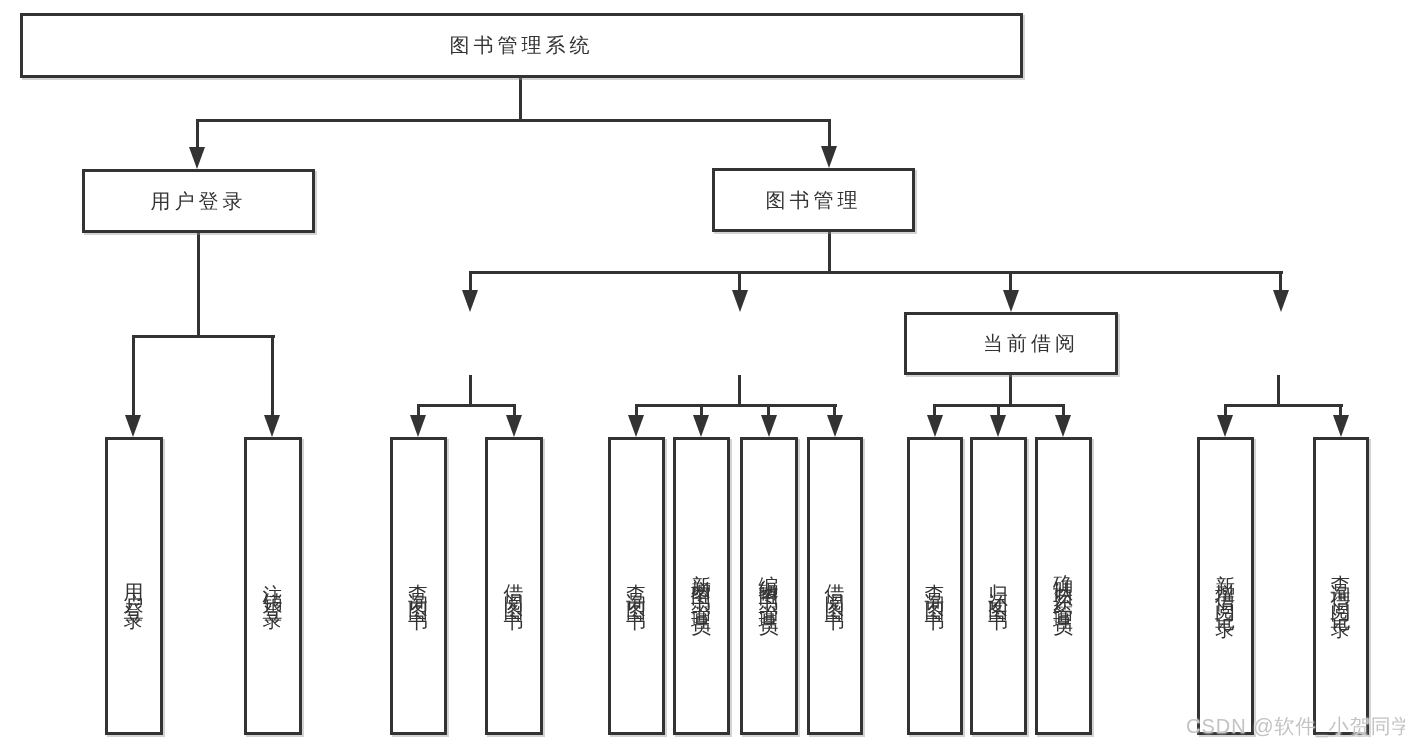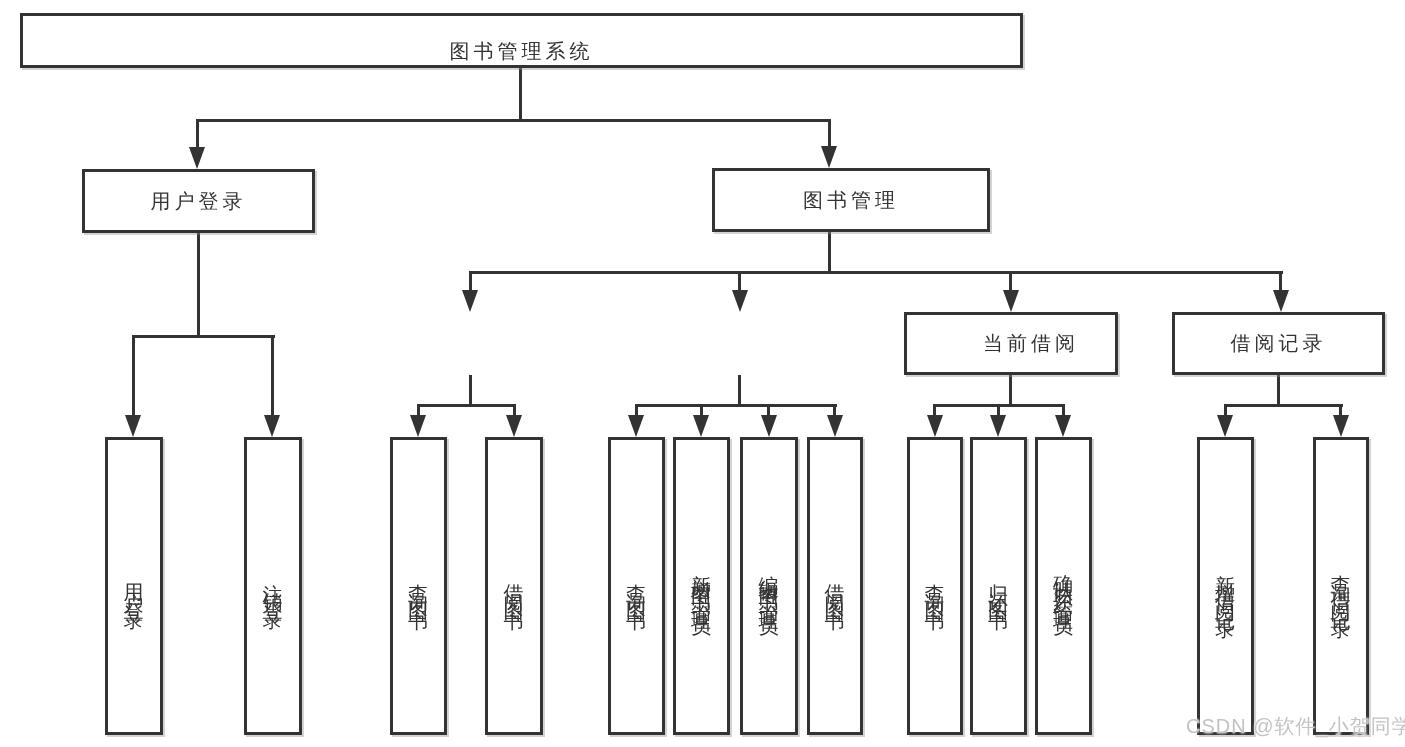--- a/index.html
+++ b/index.html
@@ -28,35 +28,35 @@
     position:absolute;left:1186px;top:713px;font-size:20px;color:#c3c3c3;
     white-space:nowrap;z-index:6;text-shadow:0 0 3px #ffffff,0 0 2px #ffffff;
     letter-spacing:1px;
   }
 </style>
 </head>
 <body>
 
 <div class="canvas">
 
-  <div class="node" style="left:20px;top:13px;width:1003px;height:55px;align-items:flex-end;">
+  <div class="node" style="left:20px;top:13px;width:1003px;height:65px;">
     <span class="hlabel">图书管理系统</span>
   </div>
 
   <div class="vline" style="left:519px;top:68px;height:54px;"></div>
   <div class="hline" style="left:196px;top:119px;width:635px;"></div>
   <div class="vline" style="left:196px;top:119px;height:30px;"></div>
   <div class="arrow" style="left:189px;top:147px;"></div>
   <div class="vline" style="left:828px;top:119px;height:29px;"></div>
   <div class="arrow" style="left:821px;top:146px;"></div>
 
   <div class="node" style="left:82px;top:169px;width:233px;height:64px;">
     <span class="hlabel">用户登录</span>
   </div>
-  <div class="node" style="left:712px;top:168px;width:278px;height:64px;">
+  <div class="node" style="left:712px;top:168px;width:203px;height:64px;">
     <span class="hlabel">图书管理</span>
   </div>
 
   <div class="vline" style="left:197px;top:233px;height:105px;"></div>
   <div class="hline" style="left:132px;top:335px;width:143px;"></div>
   <div class="vline" style="left:132px;top:335px;height:82px;"></div>
   <div class="arrow" style="left:125px;top:415px;"></div>
   <div class="vline" style="left:271px;top:335px;height:82px;"></div>
   <div class="arrow" style="left:264px;top:415px;"></div>
 
@@ -66,23 +66,20 @@
   <div class="arrow" style="left:462px;top:290px;"></div>
   <div class="vline" style="left:738px;top:271px;height:22px;"></div>
   <div class="arrow" style="left:732px;top:290px;"></div>
   <div class="vline" style="left:1009px;top:271px;height:22px;"></div>
   <div class="arrow" style="left:1003px;top:290px;"></div>
   <div class="vline" style="left:1279px;top:271px;height:22px;"></div>
   <div class="arrow" style="left:1273px;top:290px;"></div>
 
   <div class="node" style="left:904px;top:312px;width:214px;height:63px;padding-left:40px;">
     <span class="hlabel">当前借阅</span>
-  </div>
-  <div class="node" style="left:1172px;top:312px;width:213px;height:63px;">
-    <span class="hlabel">借阅记录</span>
   </div>
 
   <div class="vline" style="left:469px;top:375px;height:32px;"></div>
   <div class="hline" style="left:417px;top:404px;width:99px;"></div>
   <div class="vline" style="left:417px;top:404px;height:14px;"></div>
   <div class="arrow" style="left:410px;top:415px;"></div>
   <div class="vline" style="left:513px;top:404px;height:14px;"></div>
   <div class="arrow" style="left:506px;top:415px;"></div>
 
   <div class="vline" style="left:738px;top:375px;height:32px;"></div>

